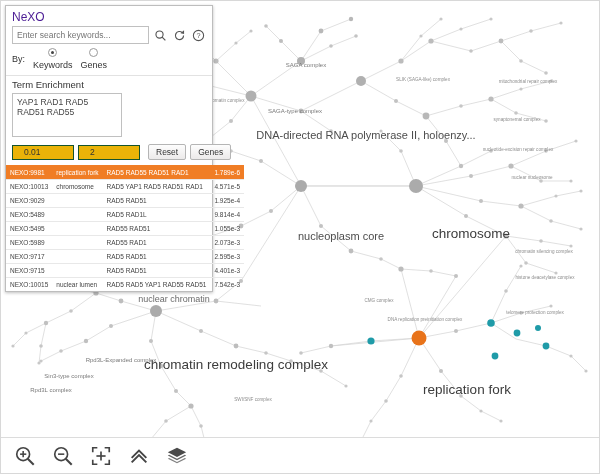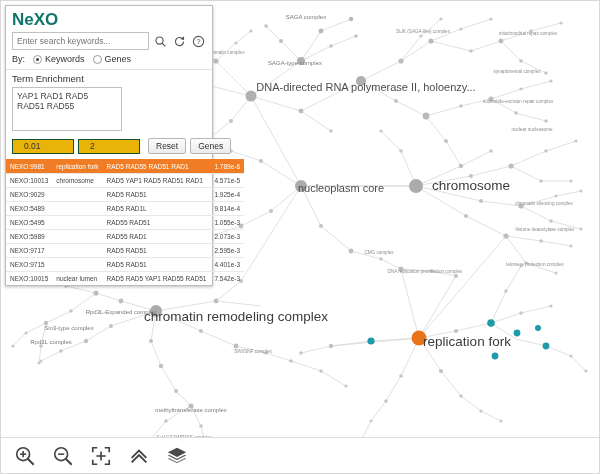--- a/index.html
+++ b/index.html
@@ -24,44 +24,45 @@
     position: absolute;
     left: 0; top: 0;
     width: 600px; height: 474px;
   }
   .node-label {
     position: absolute;
     color: #4a4a4a;
     white-space: nowrap;
     transform: translate(-50%, -50%);
     pointer-events: none;
+    margin-top: 48px;
   }
   .lbl-xs { font-size: 4.6px; color: #8d8d8d; }
   .lbl-s  { font-size: 6px;  color: #7a7a7a; }
   .lbl-m  { font-size: 9px;  color: #6a6a6a; }
   .lbl-l  { font-size: 11px; color: #4d4d4d; }
   .lbl-xl { font-size: 13.5px; color: #3c3c3c; }
 
   
   #panel {
     position: absolute;
     left: 4px; top: 4px;
     width: 206px;
     background: #ffffff;
     border: 1px solid #bdbdbd;
     box-shadow: 0 1px 3px rgba(0,0,0,0.25);
     font-size: 9px;
     color: #333;
     z-index: 20;
   }
   #panel-title {
-    font-size: 17px;
-    font-weight: bold;
+    font-size: 12px;
+    font-weight: normal;
     padding: 4px 6px 2px 6px;
-    color: #0f766e;
+    color: #4c1d95;
   }
   .search-row {
     display: flex;
     align-items: center;
     padding: 0 6px 4px 6px;
     gap: 4px;
   }
   .search-input {
     flex: 1;
     height: 16px;
@@ -84,21 +85,21 @@
     justify-content: center;
   }
   .icon-btn svg { display: block; }
   .by-row {
     display: flex;
     align-items: center;
     gap: 8px;
     padding: 0 6px 5px 6px;
     font-size: 9px;
   }
-  .radio-item { display: flex; align-items: center; gap: 3px; }
+  .radio-item { display: flex; align-items: center; gap: 3px; flex-direction: column; }
   .radio {
     width: 9px; height: 9px;
     border-radius: 50%;
     border: 1px solid #9a9a9a;
     background: #fff;
     box-sizing: border-box;
     position: relative;
   }
   .radio.checked::after {
     content: "";

